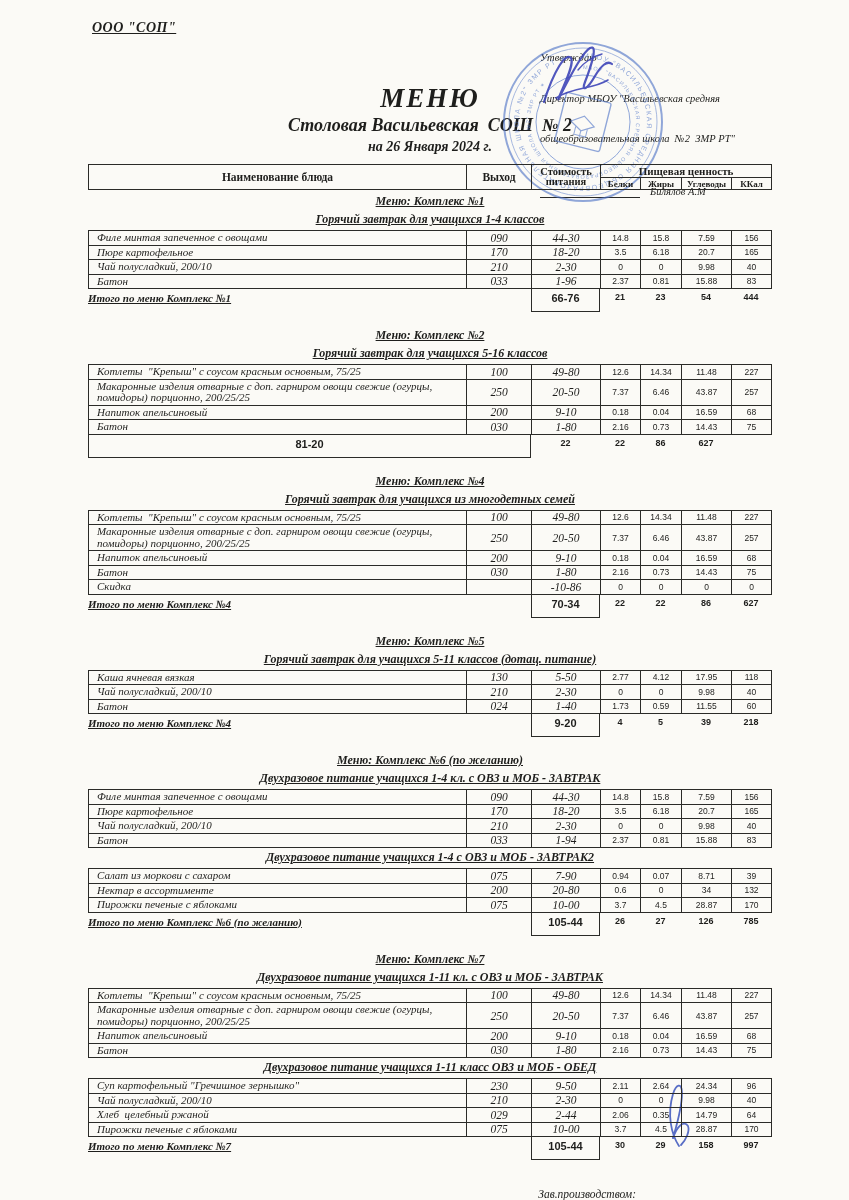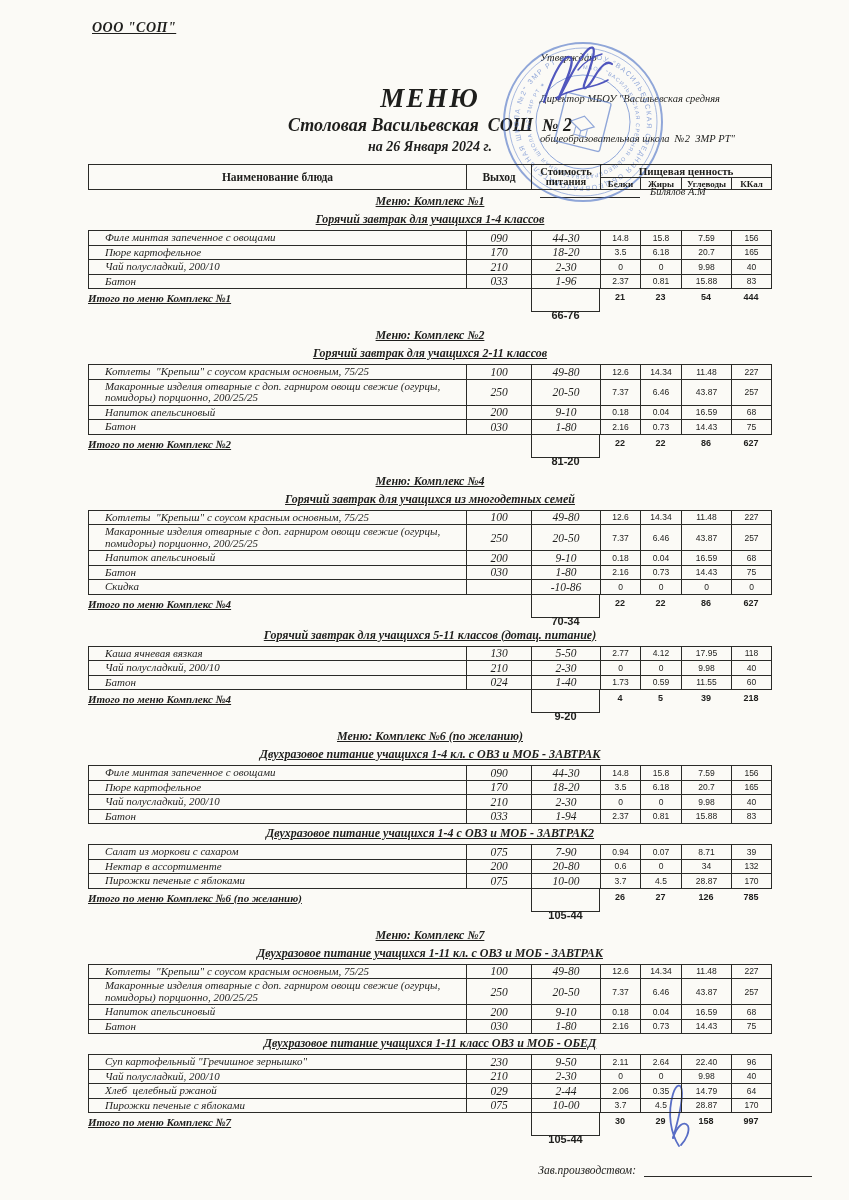--- a/index.html
+++ b/index.html
@@ -31,38 +31,38 @@
   .sig-bottom{position:absolute; left:645px; top:1076px; opacity:.85; pointer-events:none;}
   
   .content{position:absolute; left:88px; top:164px; width:684px;}
   table.dish-table{border-collapse:collapse; width:684px; table-layout:fixed;}
   table.dish-table td, table.dish-table th{border:1px solid #2b2b28; overflow:hidden;}
   .head-table th{font-weight:bold; font-style:normal; padding:0 2px; text-align:center; vertical-align:middle;}
   .h-name,.h-out{font-size:11.5px;}
   .h-cost{font-size:10.5px; line-height:10.5px;}
   .h-nut{font-size:11px; height:12px;}
   .h-sub{font-size:9px; font-weight:normal; height:11px;}
-  td.c-name{font-style:italic; font-size:11px; line-height:11.5px; padding:1px 16px; text-align:left; white-space:pre-wrap;}
+  td.c-name{font-style:italic; font-size:11px; line-height:11.5px; padding:1px 8px; text-align:left; white-space:pre-wrap;}
   td.c-out, td.c-cost{font-style:italic; font-size:11.5px; text-align:center; height:12px; padding:0 2px;}
   td.c-n{font-family:"Liberation Sans", sans-serif; font-size:8.5px; text-align:center; padding:0 1px;}
   .section-title{
     text-align:center; font-size:12px; font-weight:bold; font-style:italic;
     text-decoration:underline; margin:8px 0 3px;
   }
   .menu-section:first-of-type .section-title{margin-top:4px;}
   .group-subtitle{
     text-align:center; font-size:12px; font-weight:bold; font-style:italic;
     text-decoration:underline; margin:2px 0 3px; white-space:pre;
   }
   .totals{display:grid; grid-template-columns:443px 69px 40px 41px 50px 40px; height:31px;}
   .total-label{font-size:11px; font-weight:bold; font-style:italic; text-decoration:underline; padding-top:3px;}
   .total-cost{
     border:1px solid #2b2b28; margin-top:-1px; height:24px;
     font-family:"Liberation Sans", sans-serif; font-weight:bold; font-size:11px;
-    text-align:center; padding-top:20px; box-sizing:border-box;
+    text-align:center; padding-top:3px; box-sizing:border-box;
   }
   .total-n{font-family:"Liberation Sans", sans-serif; font-weight:bold; font-size:9px; text-align:center; padding-top:3px;}
   
   .footer{width:724px; margin-top:14px; font-style:italic; font-size:11.5px;}
   .footer-row{display:flex; justify-content:flex-end; align-items:flex-start; margin-top:20px;}
   .footer .sig-line-long{display:inline-block; width:168px; border-bottom:1.2px solid #2a2a28; height:12px; margin-left:8px;}
 </style>
 </head>
 <body>
 
@@ -209,21 +209,21 @@
             <div class="total-label">Итого по меню Комплекс №1</div>
             <div class="total-cost">66-76</div>
             <div class="total-n">21</div>
             <div class="total-n">23</div>
             <div class="total-n">54</div>
             <div class="total-n">444</div>
           </div>
         </div>
         <div class="menu-section">
           <div class="section-title">Меню: Комплекс №2</div>
-          <div class="group-subtitle">Горячий завтрак для учащихся 2-11 классов</div>
+          <div class="group-subtitle">Горячий завтрак для учащихся 5-16 классов</div>
           <table class="dish-table">
             <colgroup>
               <col style="width: 378px;">
               <col style="width: 65px;">
               <col style="width: 69px;">
               <col style="width: 40px;">
               <col style="width: 41px;">
               <col style="width: 50px;">
               <col style="width: 40px;">
             </colgroup>
@@ -260,21 +260,20 @@
                 <td class="c-out">030</td>
                 <td class="c-cost">1-80</td>
                 <td class="c-n">2.16</td>
                 <td class="c-n">0.73</td>
                 <td class="c-n">14.43</td>
                 <td class="c-n">75</td>
               </tr>
             </tbody>
           </table>
           <div class="totals">
-            <div class="total-label">Итого по меню Комплекс №2</div>
             <div class="total-cost">81-20</div>
             <div class="total-n">22</div>
             <div class="total-n">22</div>
             <div class="total-n">86</div>
             <div class="total-n">627</div>
           </div>
         </div>
         <div class="menu-section">
           <div class="section-title">Меню: Комплекс №4</div>
           <div class="group-subtitle">Горячий завтрак для учащихся из многодетных семей</div>
@@ -339,20 +338,21 @@
           <div class="totals">
             <div class="total-label">Итого по меню Комплекс №4</div>
             <div class="total-cost">70-34</div>
             <div class="total-n">22</div>
             <div class="total-n">22</div>
             <div class="total-n">86</div>
             <div class="total-n">627</div>
           </div>
         </div>
         <div class="menu-section">
+          <div class="section-title">Меню: Комплекс №5</div>
           <div class="group-subtitle">Горячий завтрак для учащихся 5-11 классов (дотац. питание)</div>
           <table class="dish-table">
             <colgroup>
               <col style="width: 378px;">
               <col style="width: 65px;">
               <col style="width: 69px;">
               <col style="width: 40px;">
               <col style="width: 41px;">
               <col style="width: 50px;">
               <col style="width: 40px;">
@@ -561,21 +561,21 @@
               <col style="width: 50px;">
               <col style="width: 40px;">
             </colgroup>
             <tbody>
               <tr class="dish-row">
                 <td class="c-name">Суп картофельный "Гречишное зернышко"</td>
                 <td class="c-out">230</td>
                 <td class="c-cost">9-50</td>
                 <td class="c-n">2.11</td>
                 <td class="c-n">2.64</td>
-                <td class="c-n">22.40</td>
+                <td class="c-n">24.34</td>
                 <td class="c-n">96</td>
               </tr>
               <tr class="dish-row">
                 <td class="c-name">Чай полусладкий, 200/10</td>
                 <td class="c-out">210</td>
                 <td class="c-cost">2-30</td>
                 <td class="c-n">0</td>
                 <td class="c-n">0</td>
                 <td class="c-n">9.98</td>
                 <td class="c-n">40</td>

